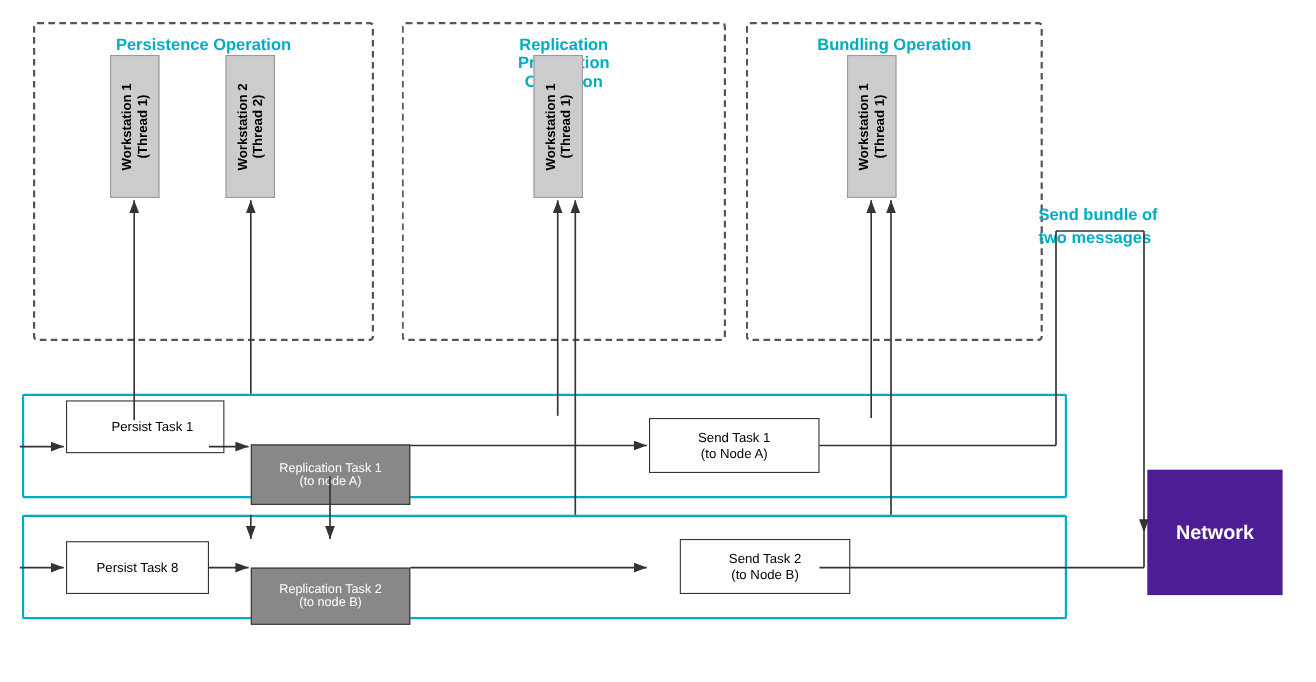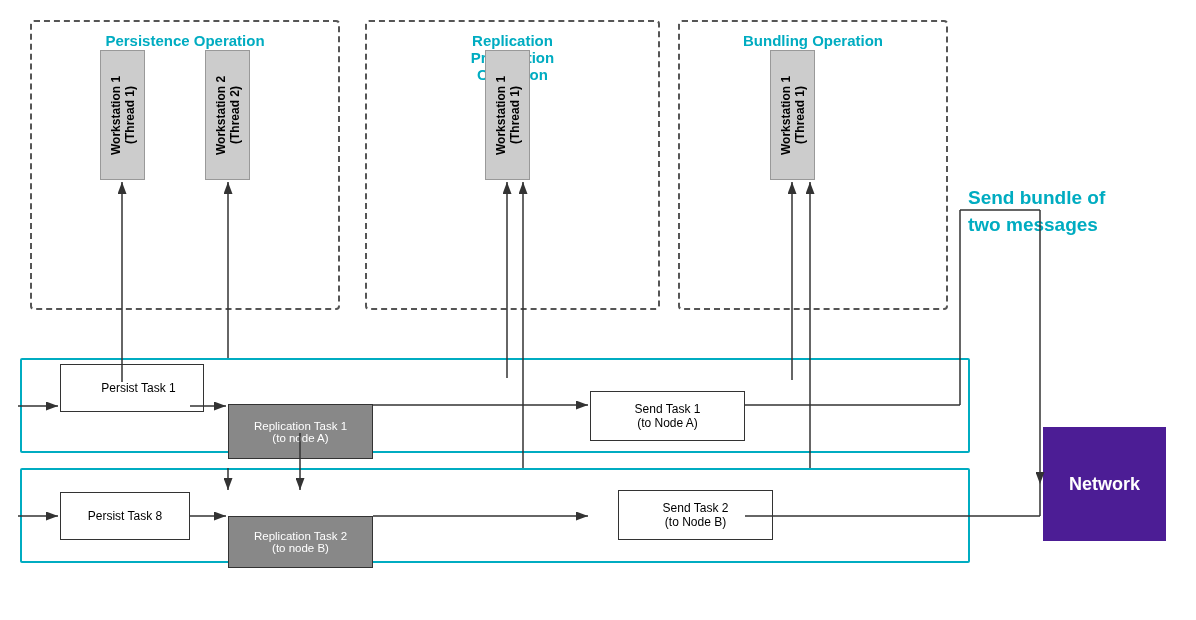--- a/index.html
+++ b/index.html
@@ -136,33 +136,33 @@
 
   <div class="workstation-box" style="left:770px;top:50px;height:130px;">Workstation 1<br>(Thread 1)</div>
 
   <div class="row-container" style="left:20px;top:358px;width:950px;height:95px;"></div>
   <div class="row-container" style="left:20px;top:468px;width:950px;height:95px;"></div>
 
   <div class="task-box" style="left:60px;top:364px;width:144px;height:48px;padding-left:17px;">Persist Task 1</div>
 
   <div class="task-box gray-bg" style="left:228px;top:378px;width:145px;height:55px;font-size:11.5px;">Replication Task 1<br>(to node A)</div>
 
-  <div class="task-box" style="left:590px;top:391px;width:155px;height:50px;">Send Task 1<br>(to Node A)</div>
+  <div class="task-box" style="left:590px;top:380px;width:155px;height:50px;">Send Task 1<br>(to Node A)</div>
 
   <div class="task-box" style="left:60px;top:492px;width:130px;height:48px;">Persist Task 8</div>
 
   <div class="task-box gray-bg" style="left:228px;top:490px;width:145px;height:52px;font-size:11.5px;">Replication Task 2<br>(to node B)</div>
 
   <div class="task-box" style="left:590px;top:490px;width:155px;height:50px;margin-left:28px;">Send Task 2<br>(to Node B)</div>
 
   <div class="network-box" style="left:1043px;top:427px;width:123px;height:114px;">
     <span>Network</span>
   </div>
 
-  <div class="send-bundle-label" style="left:968px;top:185px;font-size:19px;line-height:1.4;">Send bundle of<br>two messages</div>
+  <div class="send-bundle-label" style="left:944px;top:185px;font-size:15px;line-height:1.4;">Send bundle of<br>two messages</div>
 
   <svg class="arrows-svg">
     <defs>
       <marker id="arrowhead" markerWidth="8" markerHeight="6" refX="8" refY="3" orient="auto">
         <polygon points="0 0, 8 3, 0 6" fill="#333"></polygon>
       </marker>
       <marker id="arrowhead-down" markerWidth="8" markerHeight="6" refX="8" refY="3" orient="auto">
         <polygon points="0 0, 8 3, 0 6" fill="#333"></polygon>
       </marker>
     </defs>

